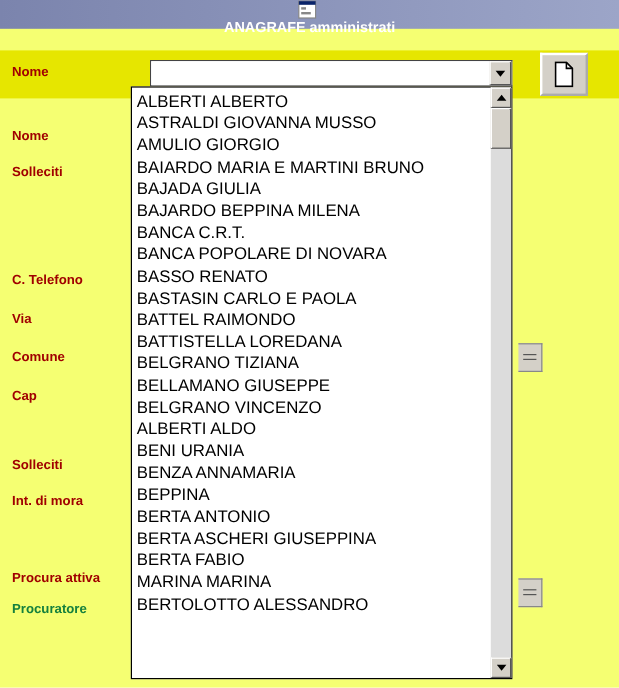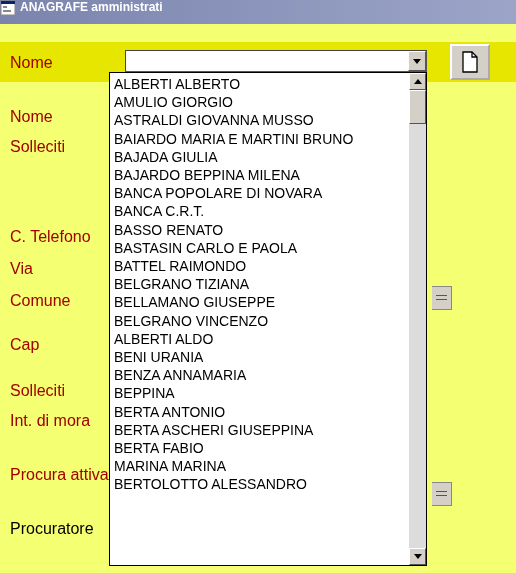--- a/index.html
+++ b/index.html
@@ -10,24 +10,25 @@
     background: #f5ff72;
     width: 516px;
     height: 573px;
     overflow: hidden;
   }
   .titlebar {
     height: 24px;
     background: linear-gradient(to right, #7b84ad, #9ca5c8);
     color: #fff;
     display: flex;
-    align-items: flex-start;
-    padding: 0 0;
+    align-items: center;
+    padding: 0 20px;
     font-size: 12px;
     font-weight: bold;
+    flex-direction: column;
   }
   .titlebar-icon {
     width: 16px; height: 16px;
     margin-right: 4px;
     display: inline-block;
   }
   .content {
     position: relative;
     width: 100%;
     height: calc(100% - 24px);
@@ -43,27 +44,26 @@
   .labels {
     position: absolute;
     left: 10px;
     top: 0;
     width: 110px;
   }
   .lbl {
     position: absolute;
     left: 0;
     color: #a00000;
-    font-weight: normal;
-    font-size: 16px;
+    font-weight: bold;
+    font-size: 11px;
     white-space: nowrap;
   }
   .lbl.disabled {
-    color: #000000;
-    margin-top: 18px;
+    color: #15803d;
   }
   .combobox {
     position: absolute;
     top: 26px;
     left: 125px;
     width: 302px;
     height: 22px;
     background: #fff;
     border: 1px solid #555;
     border-top-color: #444;
@@ -206,24 +206,24 @@
 
   <div class="topband"></div>
 
   <div class="labels">
     <div class="lbl" style="top:30px">Nome</div>
     <div class="lbl" style="top:84px">Nome</div>
     <div class="lbl" style="top:114px">Solleciti</div>
     <div class="lbl" style="top:204px">C. Telefono</div>
     <div class="lbl" style="top:236px">Via</div>
     <div class="lbl" style="top:268px">Comune</div>
-    <div class="lbl" style="top:312px">Cap</div>
+    <div class="lbl" style="top:300px">Cap</div>
     <div class="lbl" style="top:358px">Solleciti</div>
     <div class="lbl" style="top:388px">Int. di mora</div>
-    <div class="lbl" style="top:442px">Procura attiva</div>
+    <div class="lbl" style="top:452px">Procura attiva</div>
     <div class="lbl disabled" style="top:478px">Procuratore</div>
   </div>
 
   <div class="combobox">
     <input class="combo-input" type="text" placeholder="" style="">
     <div class="combo-btn">
       <span class="arrow-down"></span>
     </div>
   </div>
 
@@ -233,30 +233,31 @@
       <path d="M11 1 v5 h5" fill="none" stroke="#000" stroke-width="1.3"></path>
     </svg>
   </div>
 
   <div class="tabhandle" style="top:262px"></div>
   <div class="tabhandle" style="top:458px"></div>
 
   <div class="dropdown">
     <div class="dropdown-list" id="dd-list">
         <div class="item">ALBERTI ALBERTO</div>
+        <div class="item">ASTRALDI GIOVANNA MUSSO</div>
         <div class="item">AMULIO GIORGIO</div>
-        <div class="item">ASTRALDI GIOVANNA MUSSO</div>
         <div class="item">BAIARDO MARIA E MARTINI BRUNO</div>
         <div class="item">BAJADA GIULIA</div>
         <div class="item">BAJARDO BEPPINA MILENA</div>
+        <div class="item">BANCA C.R.T.</div>
         <div class="item">BANCA POPOLARE DI NOVARA</div>
-        <div class="item">BANCA C.R.T.</div>
         <div class="item">BASSO RENATO</div>
         <div class="item">BASTASIN CARLO E PAOLA</div>
         <div class="item">BATTEL RAIMONDO</div>
+        <div class="item">BATTISTELLA LOREDANA</div>
         <div class="item">BELGRANO TIZIANA</div>
         <div class="item">BELLAMANO GIUSEPPE</div>
         <div class="item">BELGRANO VINCENZO</div>
         <div class="item">ALBERTI ALDO</div>
         <div class="item">BENI URANIA</div>
         <div class="item">BENZA ANNAMARIA</div>
         <div class="item">BEPPINA</div>
         <div class="item">BERTA ANTONIO</div>
         <div class="item">BERTA ASCHERI GIUSEPPINA</div>
         <div class="item">BERTA FABIO</div>

